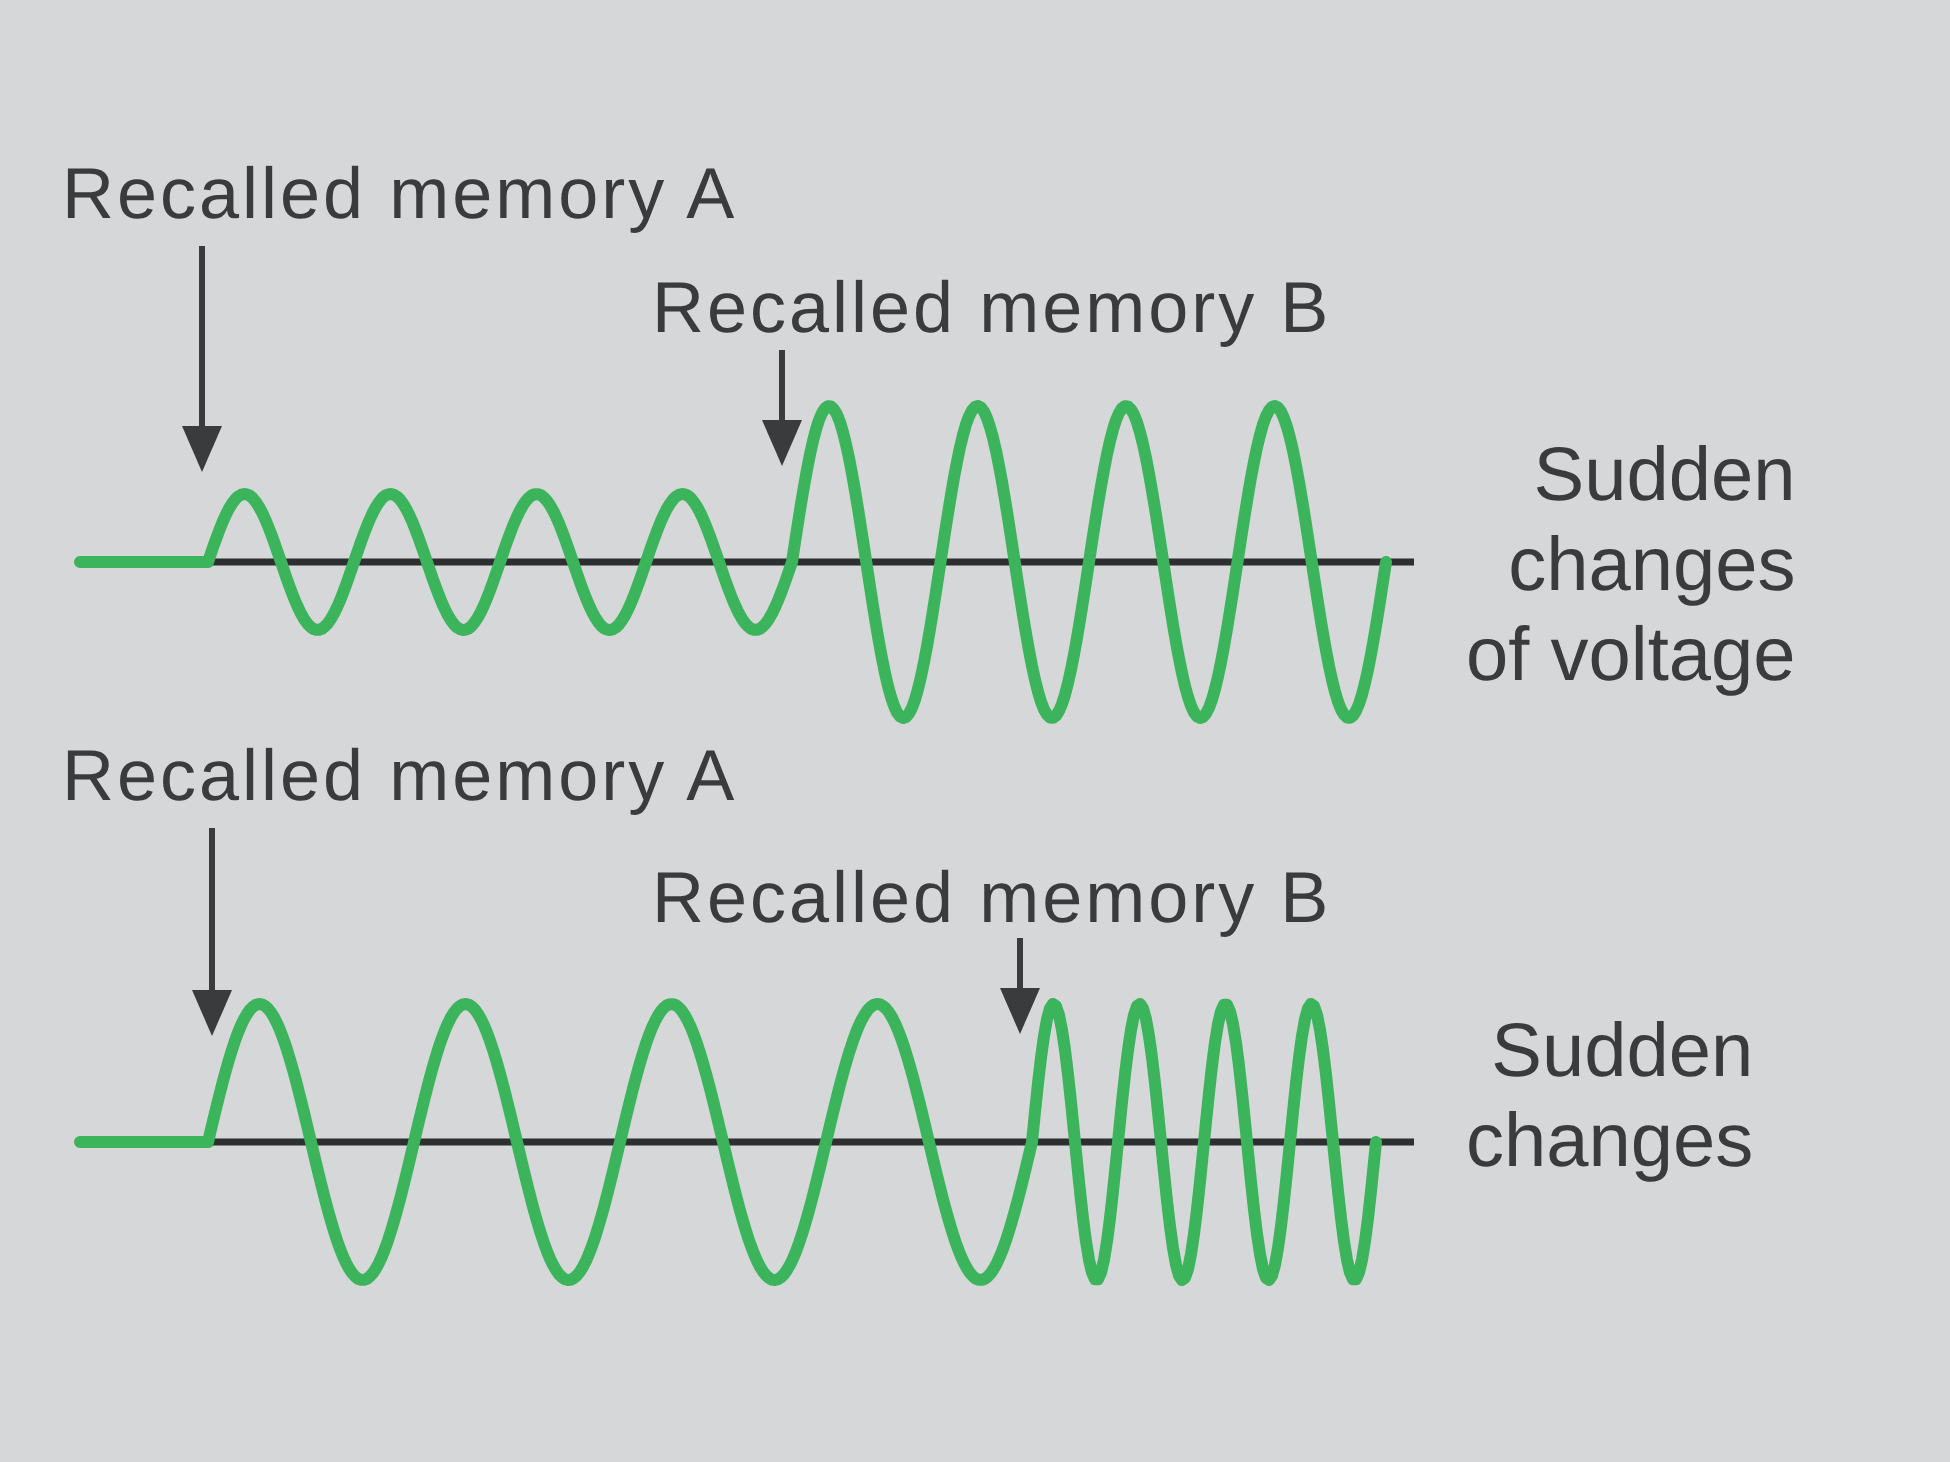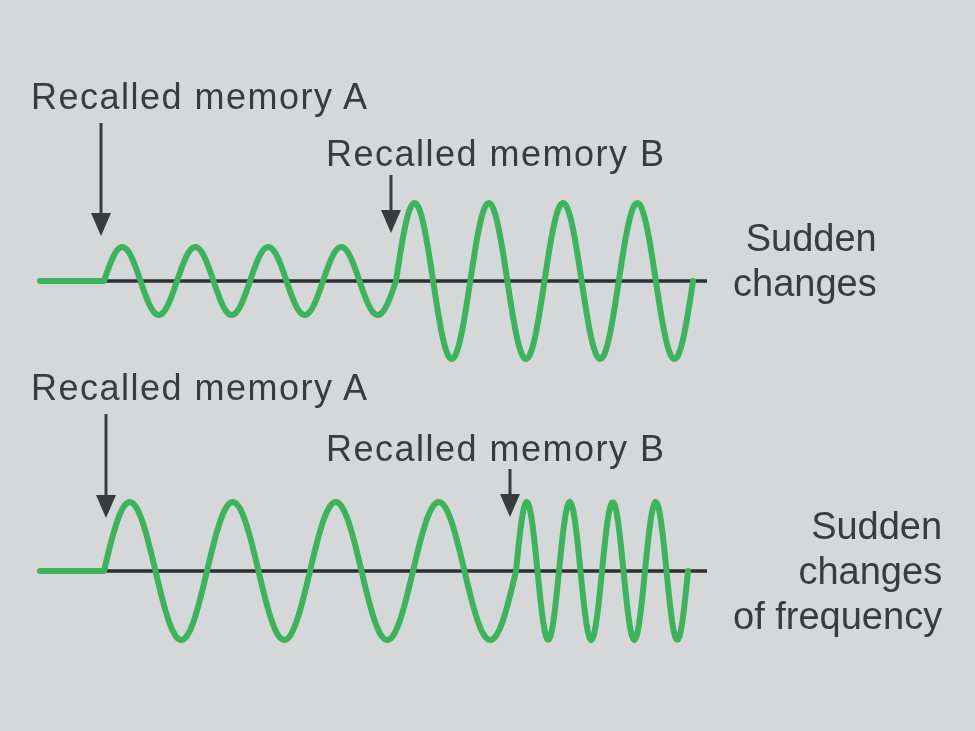--- a/index.html
+++ b/index.html
@@ -75,21 +75,21 @@
 
   <div class="label lbl-top-b" style="color: rgb(58, 59, 60);">Recalled memory B</div>
 
   <div class="label lbl-bot-a" style="color: rgb(58, 59, 60);">Recalled memory A</div>
 
   <div class="label lbl-bot-b" style="color: rgb(58, 59, 60);">Recalled memory B</div>
 
   <div class="caption cap-voltage" style="color: rgb(58, 59, 60);">
     <span>Sudden</span>
     <span>changes</span>
+    <span>of voltage</span>
   </div>
 
   <div class="caption cap-frequency" style="color: rgb(58, 59, 60);">
     <span>Sudden</span>
     <span>changes</span>
-    <span>of frequency</span>
   </div>
 
 </div>
 
 </body></html>

